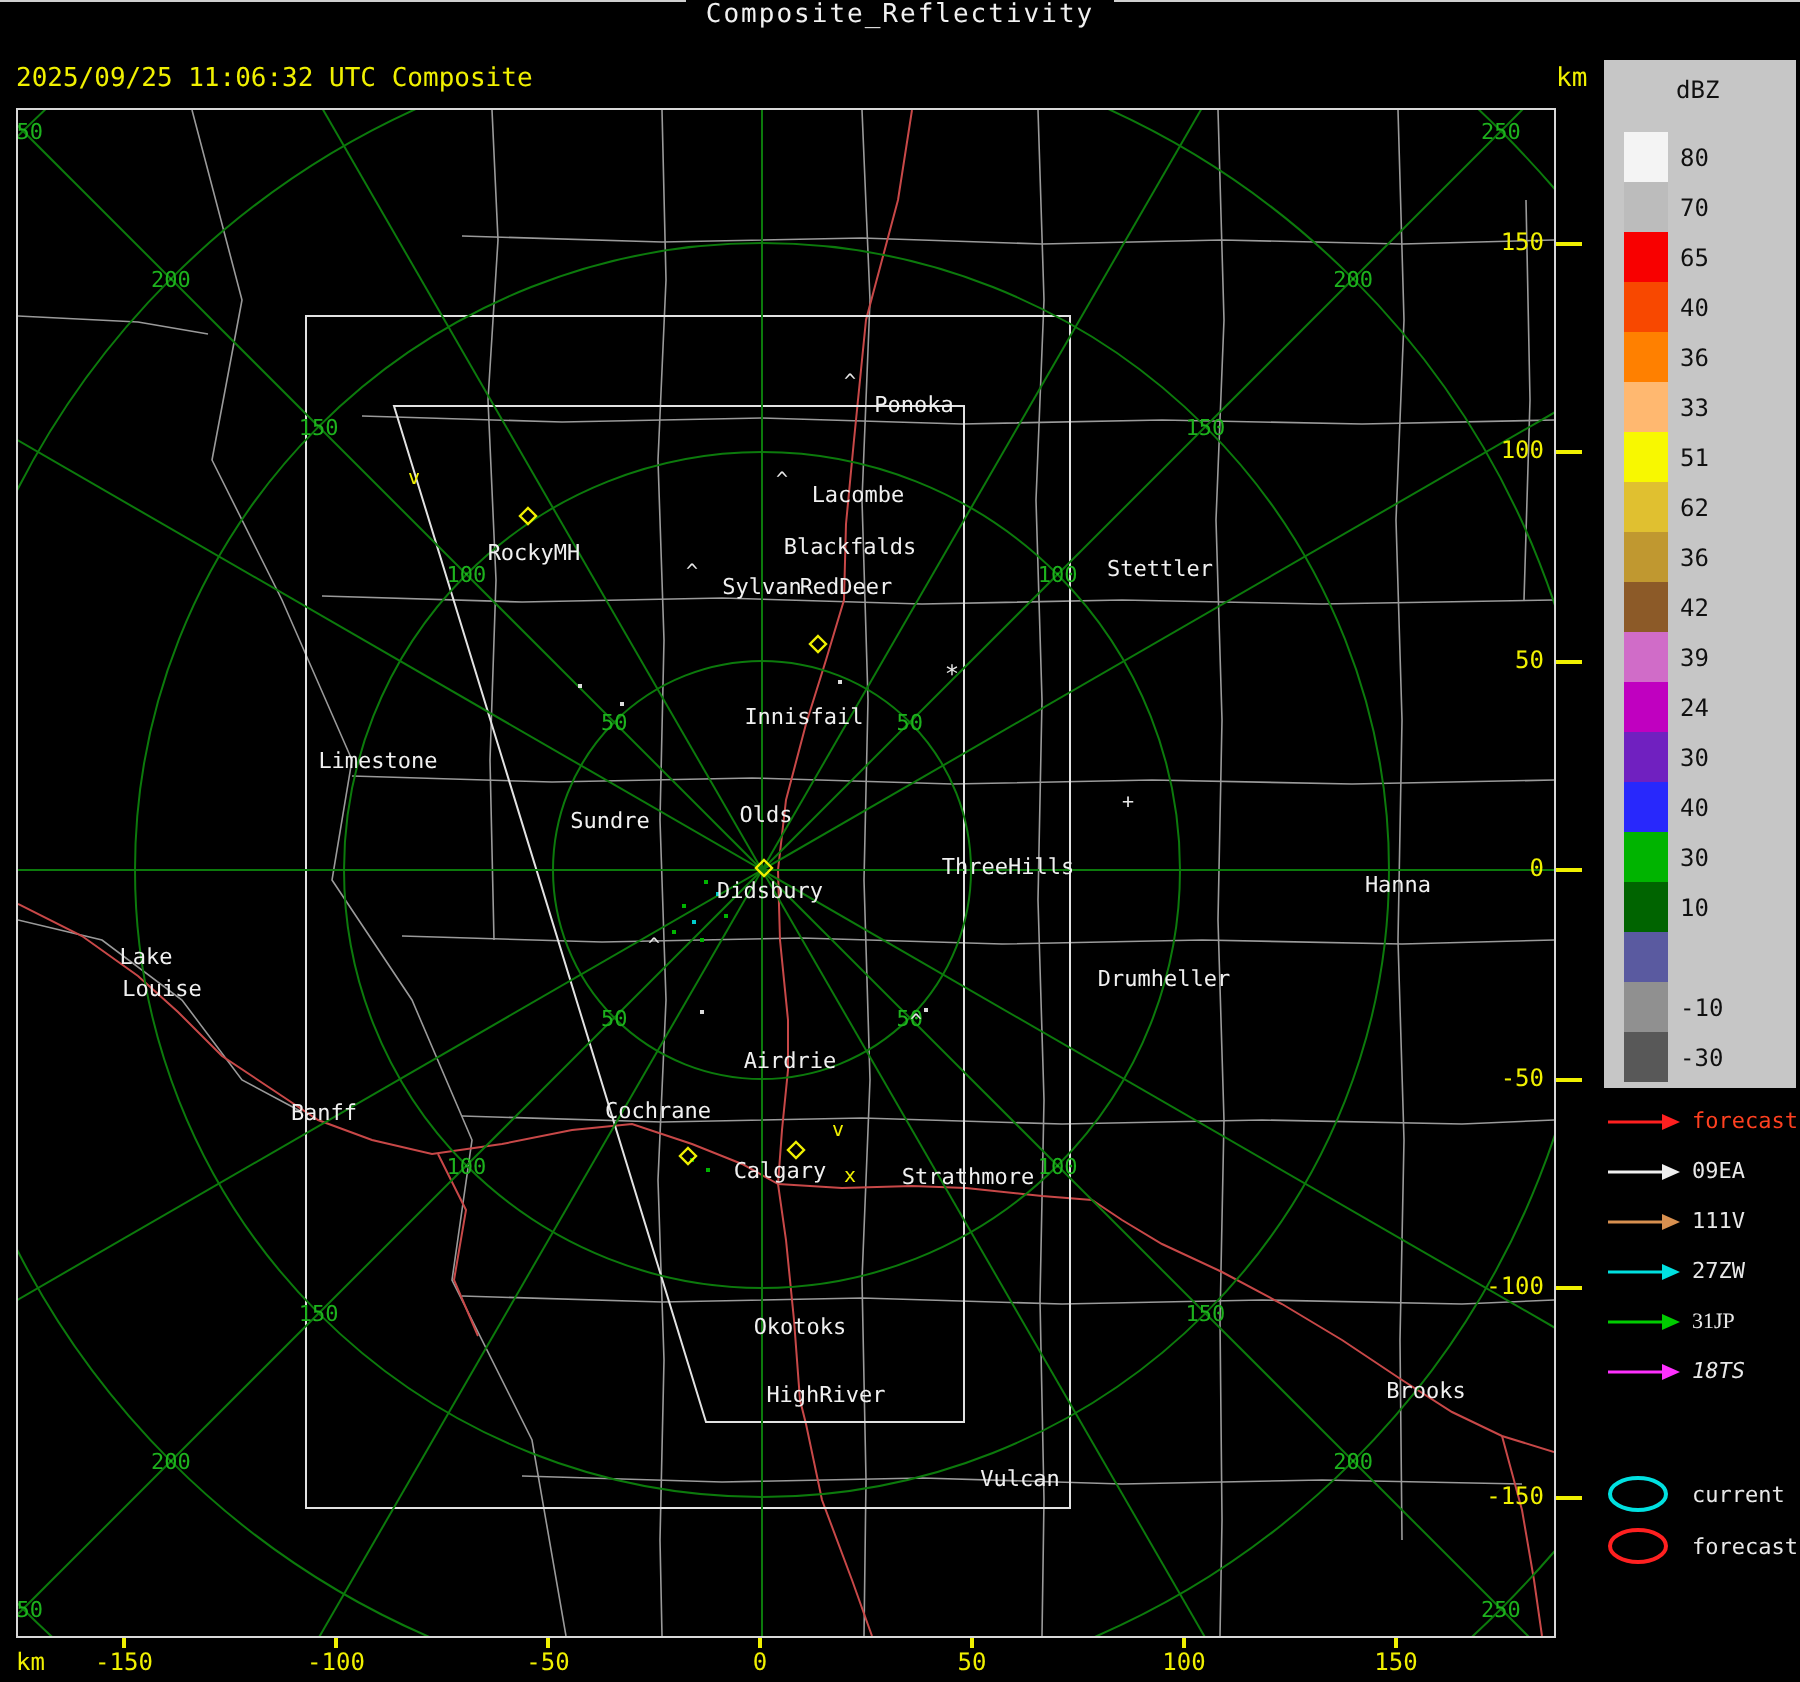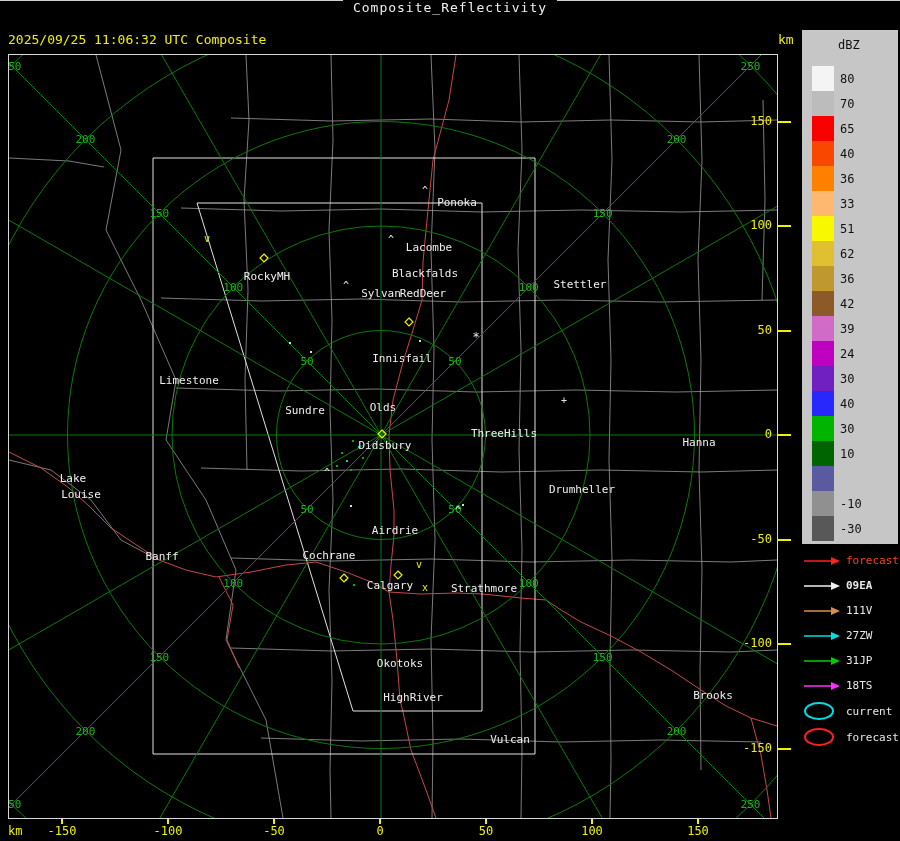--- a/index.html
+++ b/index.html
@@ -310,21 +310,21 @@
       </span>
       <span style="color: rgb(255, 64, 32);">forecast</span>
     </div>
     <div class="lrow">
       <span class="sym">
         <svg width="40" height="12">
           <line x1="2" y1="6" x2="29" y2="6" stroke="#f0f0f0" stroke-width="1.5"></line>
           <polygon points="29,2 38,6 29,10" fill="#f0f0f0"></polygon>
         </svg>
       </span>
-      <span style="color: rgb(232, 232, 232); font-weight: bold;">09EA</span>
+      <span style="color: rgb(232, 232, 232);">09EA</span>
     </div>
     <div class="lrow">
       <span class="sym">
         <svg width="40" height="12">
           <line x1="2" y1="6" x2="29" y2="6" stroke="#d89050" stroke-width="1.5"></line>
           <polygon points="29,2 38,6 29,10" fill="#d89050"></polygon>
         </svg>
       </span>
       <span style="color: rgb(232, 232, 232);">111V</span>
     </div>
@@ -337,32 +337,32 @@
       </span>
       <span style="color: rgb(232, 232, 232);">27ZW</span>
     </div>
     <div class="lrow">
       <span class="sym">
         <svg width="40" height="12">
           <line x1="2" y1="6" x2="29" y2="6" stroke="#00cc00" stroke-width="1.5"></line>
           <polygon points="29,2 38,6 29,10" fill="#00cc00"></polygon>
         </svg>
       </span>
-      <span style="color: rgb(232, 232, 232);">31JP</span>
+      <span style="color: rgb(232, 232, 232); font-family: Liberation Serif, serif;">31JP</span>
     </div>
     <div class="lrow">
       <span class="sym">
         <svg width="40" height="12">
           <line x1="2" y1="6" x2="29" y2="6" stroke="#ff30ff" stroke-width="1.5"></line>
           <polygon points="29,2 38,6 29,10" fill="#ff30ff"></polygon>
         </svg>
       </span>
-      <span style="color: rgb(232, 232, 232);">18TS</span>
-    </div>
-    <div class="lrow" style="height: 26px;">
+      <span style="color: rgb(232, 232, 232); font-style: italic;">18TS</span>
+    </div>
+    <div class="lrow" style="height: 26px; margin-top: 36px;">
       <span class="sym">
         <svg width="40" height="22">
           <ellipse cx="17" cy="11" rx="14" ry="8" fill="none" stroke="#00e0e0" stroke-width="2"></ellipse>
         </svg>
       </span>
       <span style="color: rgb(232, 232, 232);">current</span>
     </div>
     <div class="lrow" style="height: 26px;">
       <span class="sym">
         <svg width="40" height="22">

